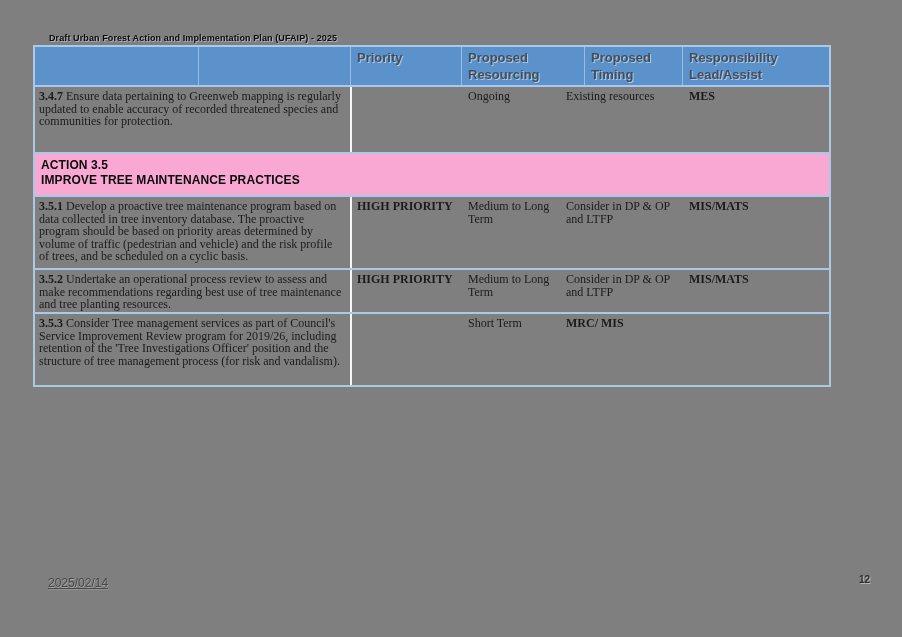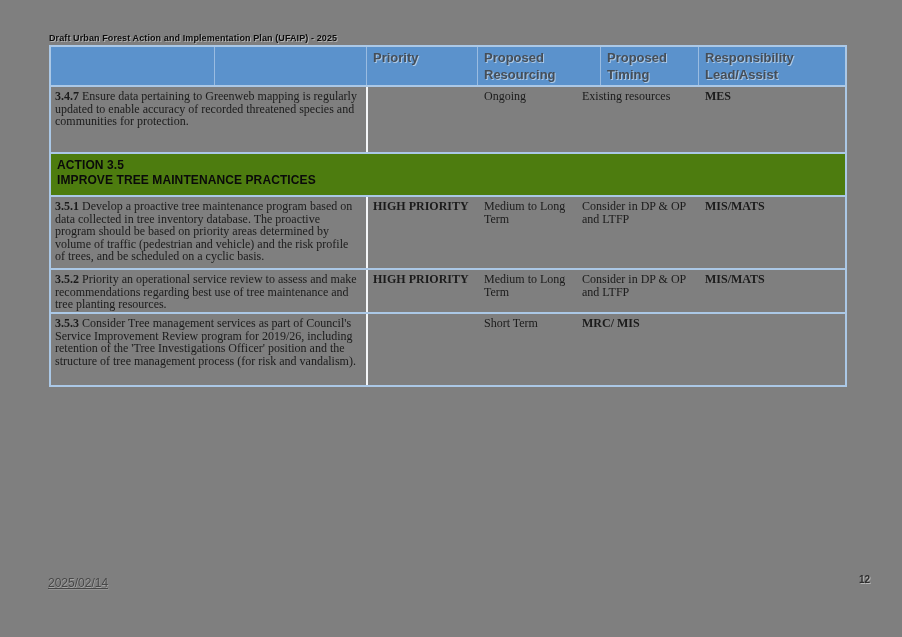--- a/index.html
+++ b/index.html
@@ -14,21 +14,21 @@
 
   .doc-title {
     position:absolute; left:38px; top:33px;
     font-size:9px; font-weight:bold; color:#0c0c0c;
     letter-spacing:0.1px;
     text-shadow:1px 1px 0 rgba(255,255,255,0.4);
     white-space:nowrap;
   }
 
   .tbl {
-    position:absolute; left:38px; top:45px; width:798px;
+    position:absolute; left:22px; top:45px; width:798px;
     border:2px solid #abc8e6;
     background:transparent;
   }
 
   
   .hrow { display:flex; height:38px; background:#5b92cc; }
   .hc {
     padding:3px 6px 0 6px;
     font-size:13px; font-weight:600; line-height:1.3;
     color:#454e58;
@@ -55,21 +55,21 @@
   .desc { width:317px; border-right:2px solid #f4f6f8; padding-left:4px; }
   .pr-c { width:111px; }
   .tm-c { width:98px; }
   .rs-c { width:123px; }
   .rp-c { flex:1; }
   .b { font-weight:bold; }
 
   
   .arow {
     border-top:2px solid #abc8e6;
-    background:#4d7c0f;
+    background:#f9a8d4;
     padding:4px 0 0 6px;
   }
   .arow .line {
     font-size:12px; font-weight:bold; color:#0a0a0a; line-height:1.25;
     letter-spacing:0.1px;
   }
 
   .footer-date {
     position:absolute; left:37px; top:576px;
     font-size:12px; color:#474747;
@@ -123,21 +123,21 @@
       </div>
       <div class="cell pr-c b">HIGH PRIORITY</div>
       <div class="cell tm-c">Medium to Long Term</div>
       <div class="cell rs-c">Consider in DP &amp; OP and LTFP</div>
       <div class="cell rp-c b">MIS/MATS</div>
     </div>
 
     <div class="brow" style="height:44px">
       <div class="cell desc">
         <span class="b">3.5.2</span>
-        <span>Priority an operational service review to assess and make recommendations regarding best use of tree maintenance and tree planting resources.</span>
+        <span>Undertake an operational process review to assess and make recommendations regarding best use of tree maintenance and tree planting resources.</span>
       </div>
       <div class="cell pr-c b">HIGH PRIORITY</div>
       <div class="cell tm-c">Medium to Long Term</div>
       <div class="cell rs-c">Consider in DP &amp; OP and LTFP</div>
       <div class="cell rp-c b">MIS/MATS</div>
     </div>
 
     <div class="brow" style="height:73px">
       <div class="cell desc">
         <span class="b">3.5.3</span>

